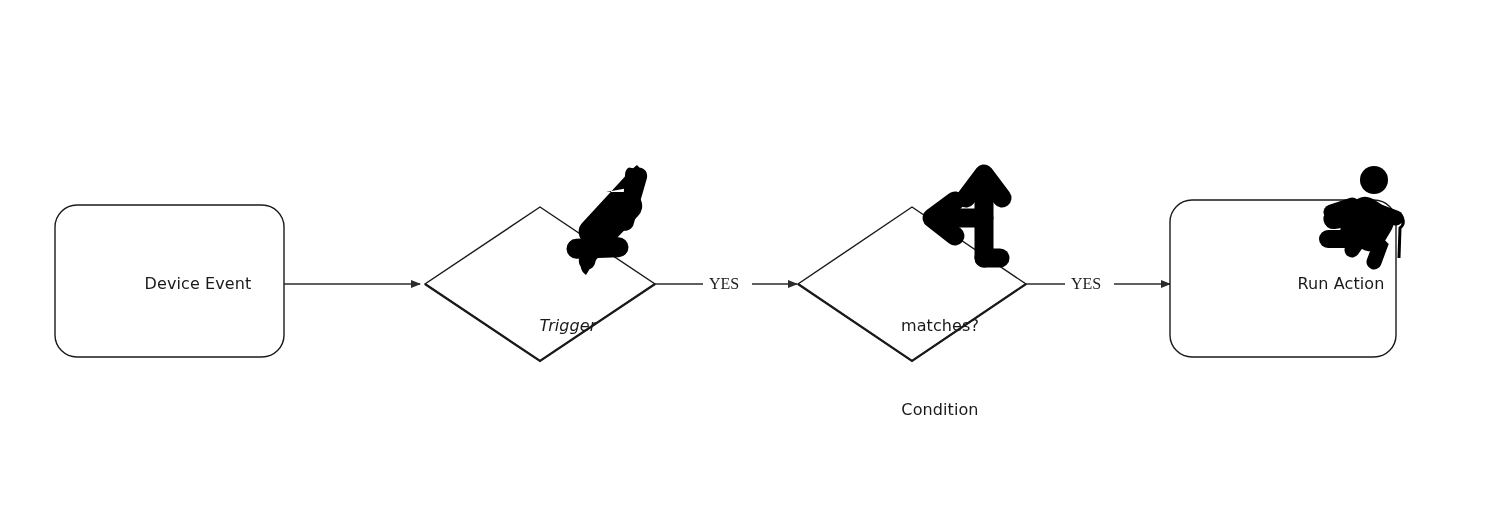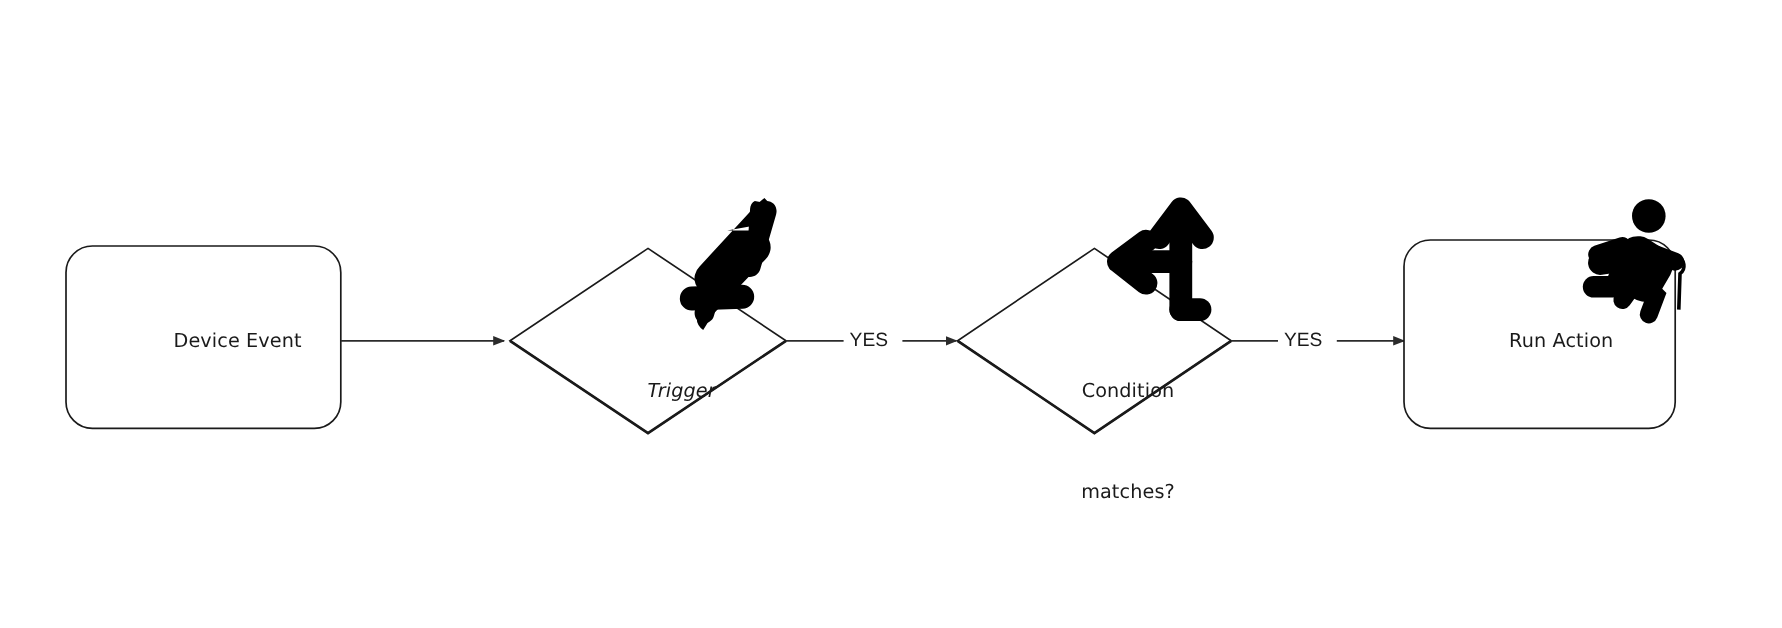--- a/index.html
+++ b/index.html
@@ -30,33 +30,33 @@
     line-height: 28px;
     white-space: pre;
     pointer-events: none;
     letter-spacing: 0.1px;
     padding-left: 28px;
   }
   .edge-label {
     position: absolute;
     text-align: center;
     color: #1a1a1a;
-    font-family: Liberation Sans, sans-serif;
+    font-family: Liberation Serif, serif;
     font-size: 16px;
     line-height: 18px;
     white-space: pre;
   }
   
   #lbl-device-event { left: 55px;  top: 270px; width: 230px; }
   
   #lbl-trigger      { left: 460px; top: 256px; width: 160px; font-style: italic; }
   
   #lbl-condition    { left: 822px; top: 256px; width: 180px; }
   
-  #lbl-run-action   { left: 1160px; top: 270px; width: 226px; }
+  #lbl-run-action   { left: 1200px; top: 270px; width: 226px; }
   
   #lbl-yes-1        { left: 700px;  top: 275px; width: 48px; }
   #lbl-yes-2        { left: 1062px; top: 275px; width: 48px; }
   .icon-layer { position: absolute; left: 0; top: 0; width: 1485px; height: 523px; pointer-events: none; }
 </style>
 </head>
 <body>
 
 <svg id="canvas" viewBox="0 0 1485 523" xmlns="http://www.w3.org/2000/svg">
   <defs>
@@ -185,21 +185,21 @@
   </g>
 </svg>
 
 <div class="node-label" id="lbl-device-event">Device Event</div>
 
 <div class="node-label" id="lbl-trigger">
   <div>Trigger</div>
 </div>
 
 <div class="node-label" id="lbl-condition">
+  <div>matches?</div>
   <div>Condition</div>
-  <div>matches?</div>
 </div>
 
 <div class="node-label" id="lbl-run-action">Run Action</div>
 
 <div class="edge-label" id="lbl-yes-1">YES</div>
 
 <div class="edge-label" id="lbl-yes-2">YES</div>
 
 </body></html>

